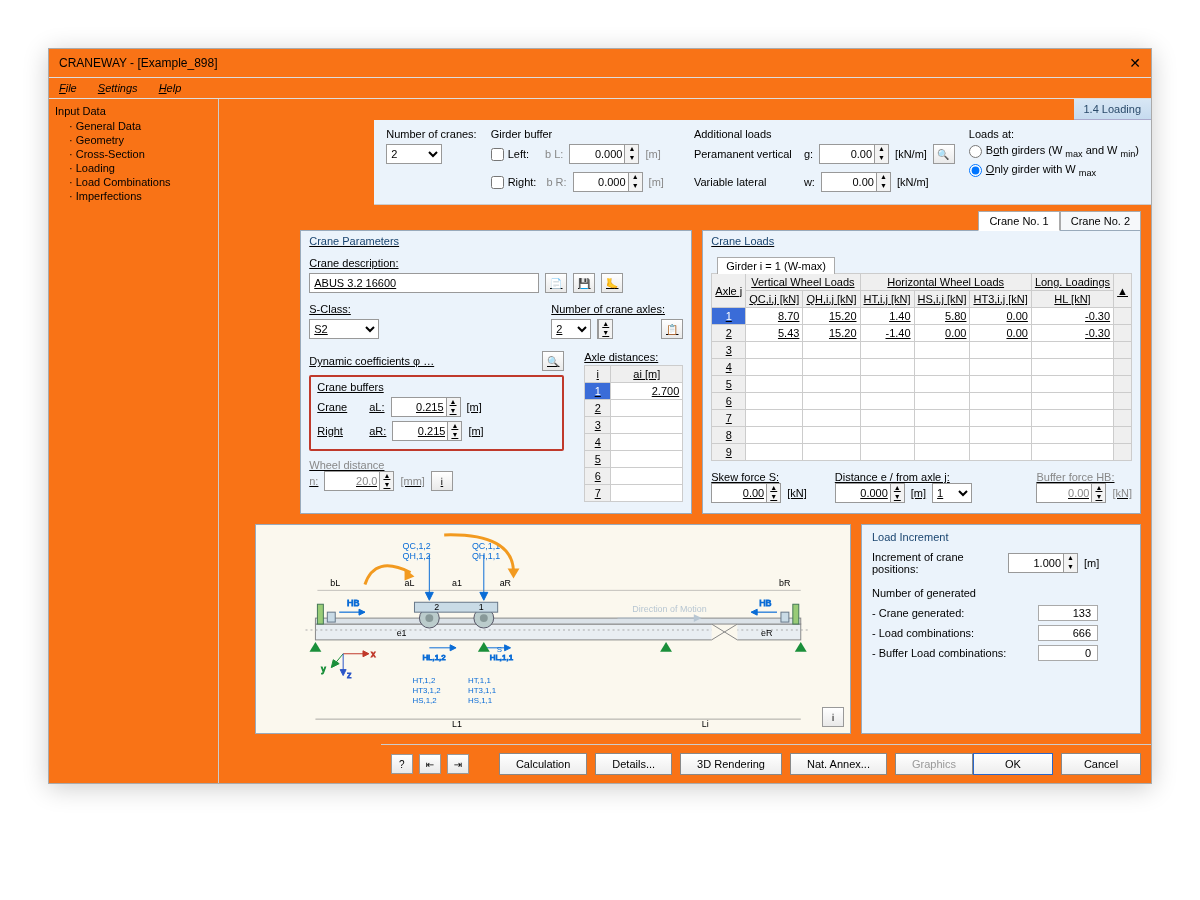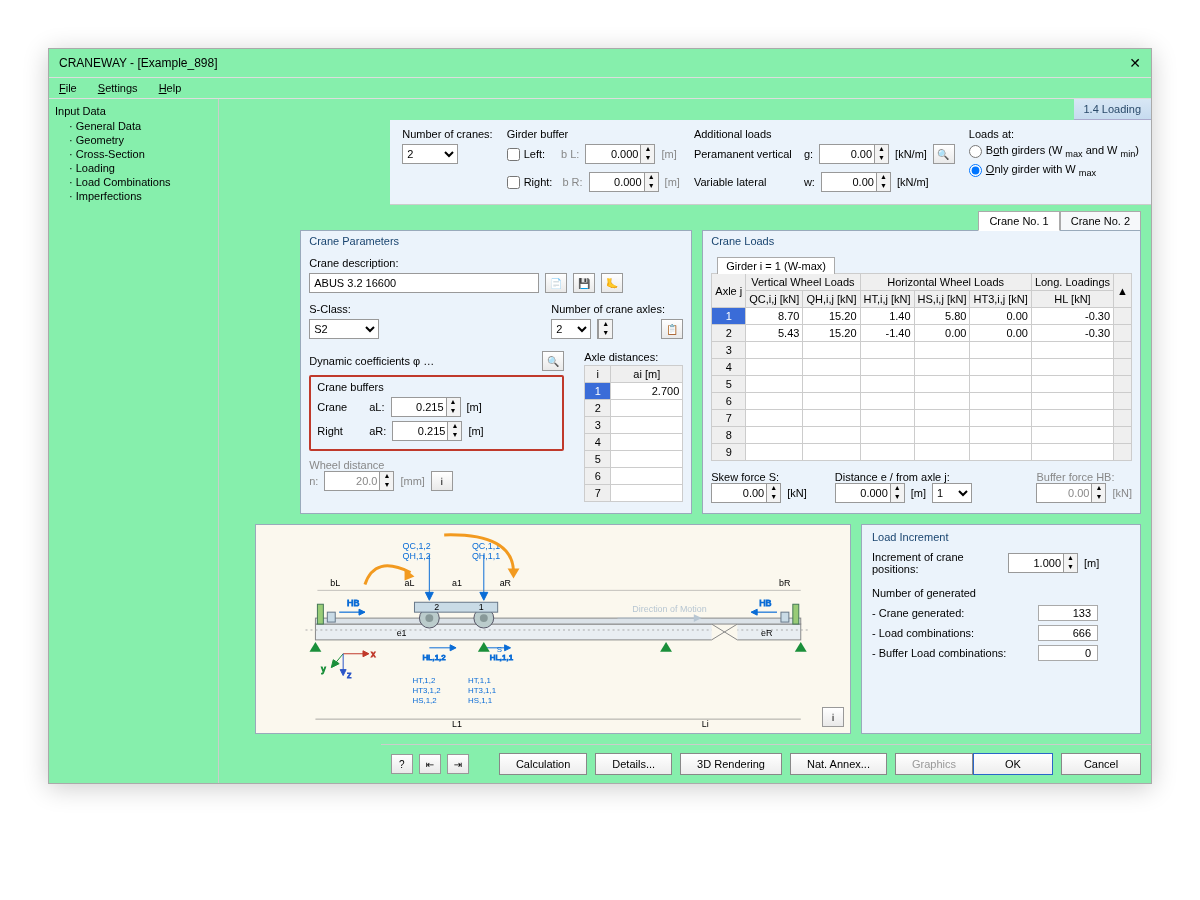--- a/index.html
+++ b/index.html
@@ -1,40 +1,40 @@
 <!DOCTYPE html>
 <html><head>
 <meta charset="utf-8">
 <style>
 * { box-sizing: border-box; margin: 0; padding: 0; }
 body { font-family: "Segoe UI", Tahoma, sans-serif; font-size: 11px; background: #fff; padding: 48px; color: #000; }
-.window { width: 1104px; border: 1px solid #aaa; box-shadow: 0 4px 24px rgba(0,0,0,.2); background: #86efac; }
+.window { width: 1104px; border: 1px solid #aaa; box-shadow: 0 4px 24px rgba(0,0,0,.2); background: #f97316; }
 .titlebar { display: flex; justify-content: space-between; align-items: center; padding: 6px 10px; border-bottom: 1px solid #ddd; font-size: 12px; }
 .menubar { padding: 4px 10px; border-bottom: 1px solid #ddd; font-size: 11px; }
-.menubar span { margin-right: 18px; cursor: default; }
+.menubar span { margin-right: 18px; cursor: default; font-style: italic; }
 .menubar span u { text-decoration: underline; }
 .content { display: flex; border-radius: 15px; }
 .sidebar { width: 170px; border-right: 1px solid #ccc; padding: 4px 6px; font-size: 11px; }
 .sidebar .root { padding: 2px 0; }
 .sidebar .item { padding: 1px 4px 1px 14px; cursor: default; color: #000; }
 .main { flex: 1; display: flex; flex-direction: column; align-items: flex-end; }
 .page-head-bar { background: linear-gradient(#d8e7f5, #c6dbef); border-bottom: 1px solid #aac; padding: 4px 10px; font-size: 11px; color: #2a4a6a; }
 .toprow { padding: 8px 12px; border-bottom: 1px solid #ccc; display: flex; background: #ebf3fb; gap: 14px; }
 .toprow label { font-size: 11px; }
 .numbox { display: inline-flex; align-items: center; border: 1px solid #999; background: #fff; height: 20px; }
 .numbox input { border: 0; width: 54px; text-align: right; padding: 0 2px; font: inherit; height: 18px; }
 .spin { width: 14px; display: flex; flex-direction: column; }
 .spin b { font-weight: normal; font-size: 7px; height: 9px; line-height: 8px; text-align: center; border-left: 1px solid #999; cursor: pointer; background: #f3f3f3; }
 .lbl { font-size: 11px; }
 .faint { color: #888; }
 .tabs { padding: 6px 10px 0; display: flex; gap: 0; font-size: 11px; }
 .tabs .tab { border: 1px solid #aaa; padding: 3px 10px; background: #f6f8fa; cursor: default; position: relative; border-bottom: 0; }
 .tabs .tab.active { background: #fff; border-bottom: 1px solid #fff; margin-bottom: -1px; }
 .cols { display: flex; gap: 10px; padding: 0 10px 10px; }
-.panel { border: 1px solid #9ab; background: #ebf3fb; }
+.panel { border: 1px solid #9ab; background: #ebf3fb; text-decoration: underline; }
 .panel-head { padding: 4px 8px; color: #1a4570; font-size: 11px; }
 .panel-body { padding: 6px 8px; }
 .fieldrow { display: flex; align-items: center; gap: 6px; margin-bottom: 4px; font-size: 11px; }
 .txt { border: 1px solid #999; background: #fff; height: 20px; padding: 0 4px; font: inherit; }
 select.sel { border: 1px solid #999; background: #fff; height: 20px; font: inherit; }
 .btn-ic { display: inline-flex; width: 22px; height: 20px; border: 1px solid #999; background: linear-gradient(#fff,#e9e9e9); align-items: center; justify-content: center; font-size: 10px; cursor: pointer; }
 .grid { border: 1px solid #aaa; background: #fff; font-size: 11px; }
 .grid th, .grid td { border: 1px solid #ccc; padding: 0 3px; height: 17px; line-height: 16px; }
 .grid th { background: #efefef; font-weight: normal; }
 .grid td { text-align: right; }
@@ -120,21 +120,21 @@
               <div class="numbox">
                 <input value="0.000" style="">
                 <div class="spin">
                   <b>▲</b>
                   <b>▼</b>
                 </div>
               </div>
               <span class="unit faint">[m]</span>
             </div>
         </div>
-        <div class="stack" style="">
+        <div class="stack" style="margin-left:16px">
           <span class="lbl">Additional loads</span>
           <div class="fieldrow">
               <span style="width:104px">Peramanent vertical</span>
               <span>g:</span>
               <div class="numbox">
                 <input value="0.00" style="">
                 <div class="spin">
                   <b>▲</b>
                   <b>▼</b>
                 </div>

